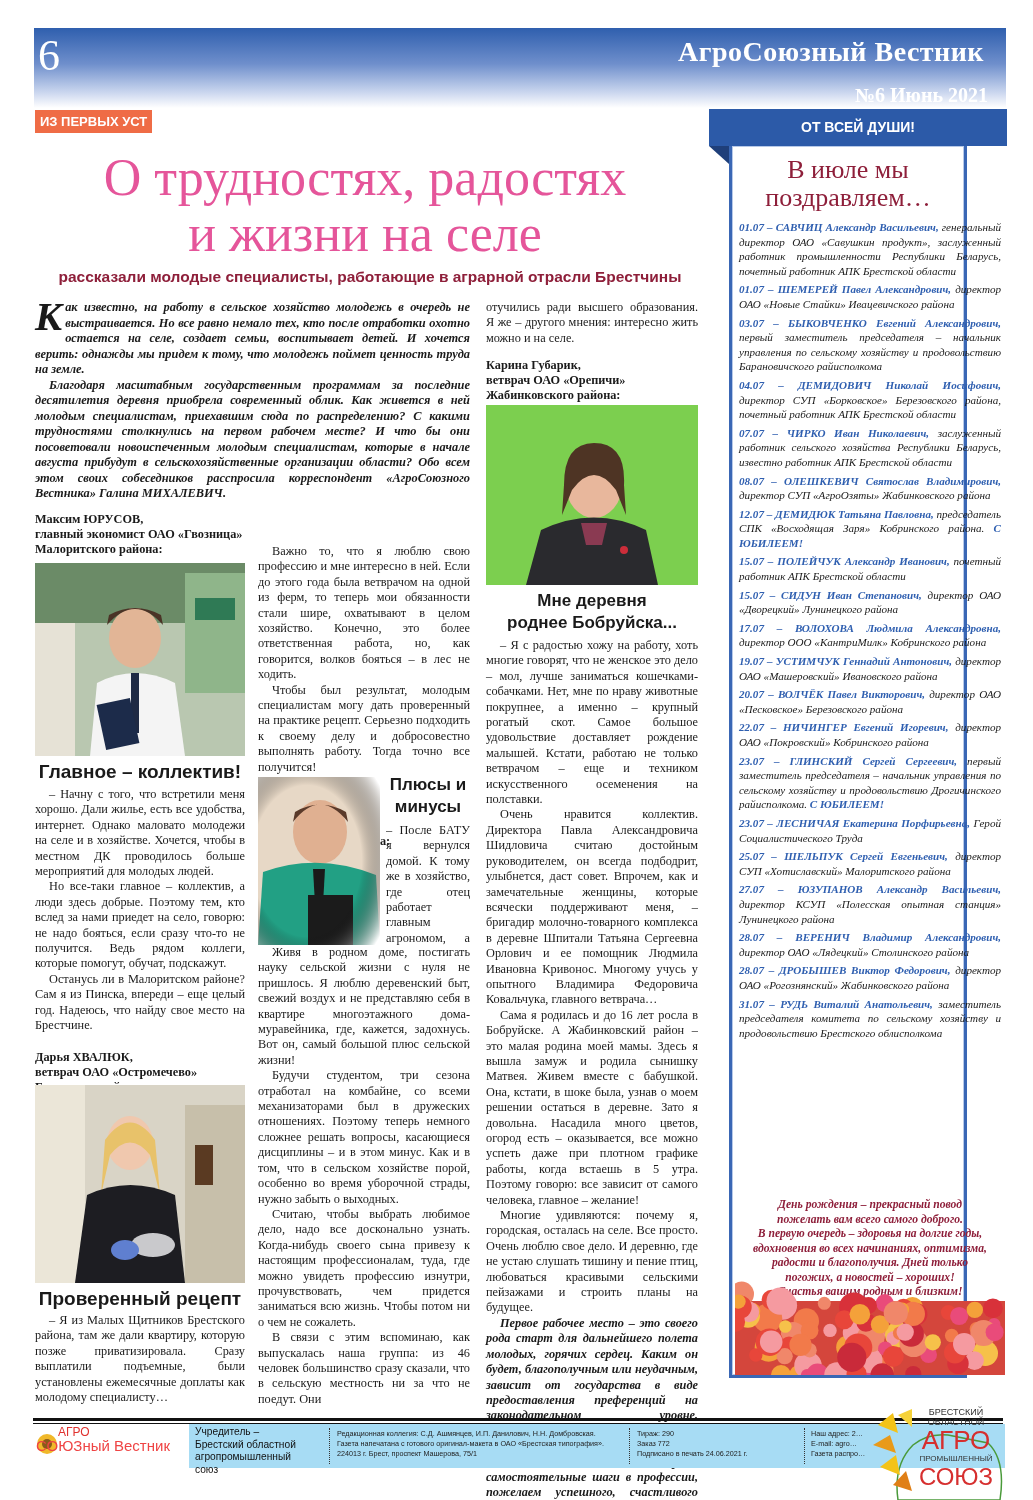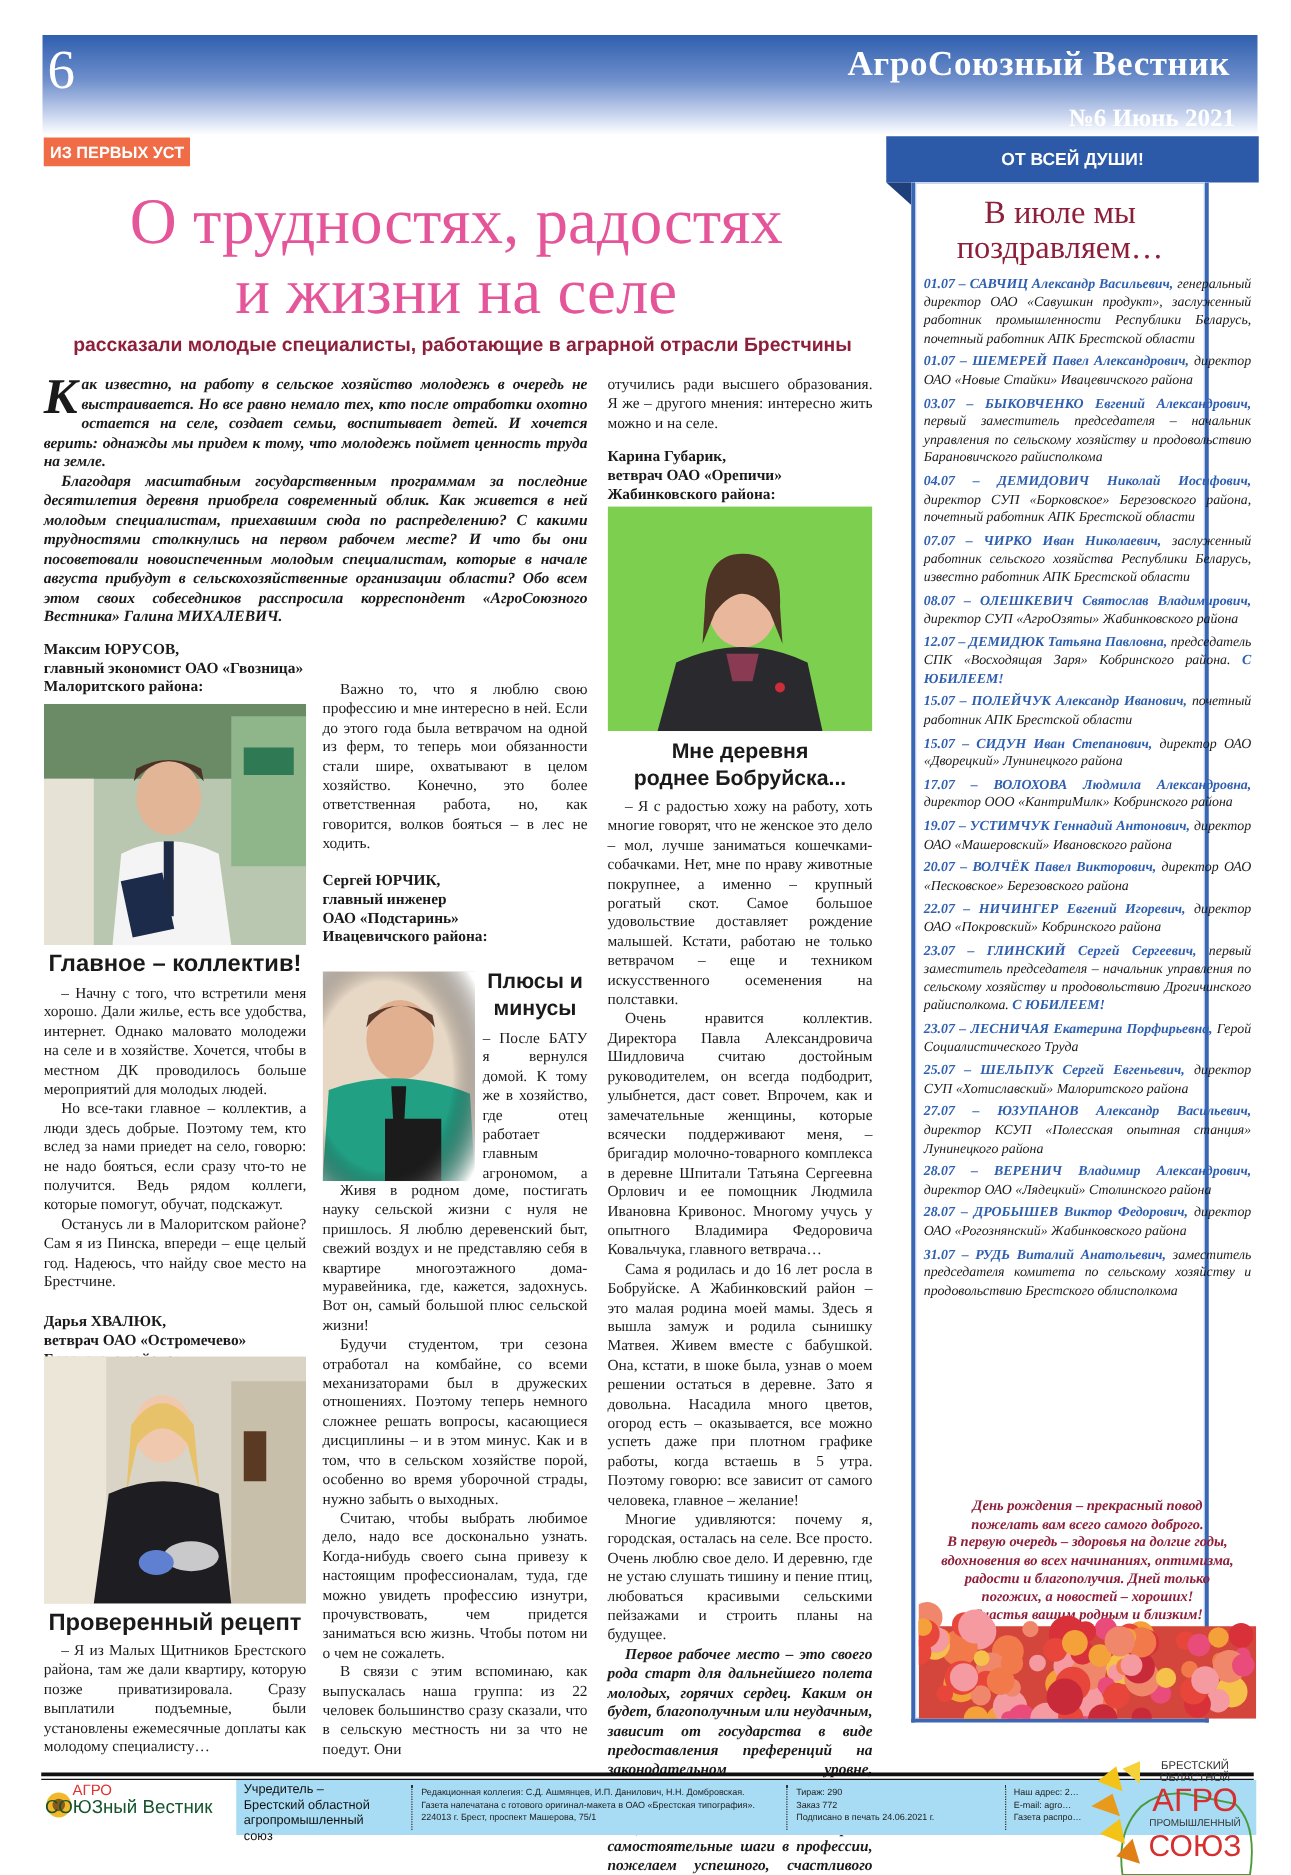--- a/index.html
+++ b/index.html
@@ -62,21 +62,21 @@
   .g-head { color: #2f5fb0; font-weight: bold; }
   .g-jub { color: #2f5fb0; font-weight: bold; }
   .wish { position: absolute; left: 4px; top: 1052px; width: 268px; text-align: center; font-style: italic; font-weight: bold; color: #8e1f3a; font-size: 11.6px; line-height: 14.5px; }
   .roses { position: absolute; left: 3px; top: 1125px; width: 270px; height: 104px; }
 
   
   .footer-rule1 { position: absolute; left: 33px; top: 1418px; width: 970px; height: 3px; background: #111; }
   .footer-rule2 { position: absolute; left: 33px; top: 1423px; width: 970px; height: 1px; background: #111; }
   .footer-logo { position: absolute; left: 36px; top: 1425px; width: 150px; height: 40px; }
   .footer-logo .agro { position: absolute; left: 22px; top: 0; font-family: "Liberation Sans", sans-serif; font-size: 12px; color: #e0322f; }
-  .footer-logo .soyuz { position: absolute; left: 0; top: 12px; font-family: "Liberation Sans", sans-serif; font-size: 15px; color: #14532d; white-space: nowrap; }
+  .footer-logo .soyuz { position: absolute; left: 0; top: 12px; font-family: "Liberation Sans", sans-serif; font-size: 15px; color: #ef4444; white-space: nowrap; }
   .footer-band { position: absolute; left: 189px; top: 1424px; width: 816px; height: 44px; background: #a7dcf4; }
   .f-founder { position: absolute; left: 6px; top: 2px; width: 120px; font-family: "Liberation Sans", sans-serif; font-size: 10.2px; line-height: 12.6px; color: #111; }
   .f-sep { position: absolute; top: 4px; width: 0; height: 36px; border-left: 1px dotted #333; }
   .f-small { position: absolute; top: 5px; font-family: "Liberation Sans", sans-serif; font-size: 7.2px; line-height: 10px; color: #222; white-space: nowrap; }
   .union-logo { position: absolute; left: 868px; top: 1405px; width: 140px; height: 95px; }
 </style>
 </head>
 <body>
 
 <div class="masthead">
@@ -140,20 +140,21 @@
     <ellipse cx="90" cy="165" rx="14" ry="10" fill="#5f7fd0"></ellipse>
   </svg>
 </div>
 <div class="col" style="left:35px; top:1288px; width:210px;">
   <div class="sect-title" style="font-size:19px; line-height:22px; margin-bottom:3px;">Проверенный рецепт</div>
   <p>– Я из Малых Щитников Брестского района, там же дали квартиру, которую позже приватизировала. Сразу выплатили подъемные, были установлены ежемесячные доплаты как молодому специалисту…</p>
 </div>
 
 <div class="col" style="left:258px; top:512px; width:212px;margin-top:32px;">
   <p>Важно то, что я люблю свою профессию и мне интересно в ней. Если до этого года была ветврачом на одной из ферм, то теперь мои обязанности стали шире, охватывают в целом хозяйство. Конечно, это более ответственная работа, но, как говорится, волков бояться – в лес не ходить.</p>
+  <p>Чтобы был результат, молодым специалистам могу дать проверенный на практике рецепт. Серьезно подходить к своему делу и добросовестно выполнять работу. Тогда точно все получится!</p>
   <div style="height:14px"></div>
   <p class="byline">Сергей ЮРЧИК,</p>
   <p class="byline">главный инженер</p>
   <p class="byline">ОАО «Подстаринь»</p>
   <p class="byline">Ивацевичского района:</p>
 </div>
 <div class="photo" style="left:258px; top:777px; width:122px; height:168px;">
   <svg viewBox="0 0 122 168" preserveAspectRatio="none">
     <defs>
         <radialGradient id="fade" cx="0.4" cy="0.5" r="0.75">
@@ -173,21 +174,21 @@
 <div class="col" style="left:386px; top:774px; width:84px;">
   <div class="sect-title" style="font-size:17px; line-height:22px; margin-bottom:5px;">Плюсы и минусы</div>
   <p style="text-indent:0;">
       <span style="display:block; height:122px; overflow:hidden;">– После БАТУ я вернулся домой. К тому же в хозяйство, где отец работает главным агрономом, а мама – главным экономистом. Мне кажется, молодому специалисту проще начинать на расстоянии, подальше от родительской опеки.</span>
     </p>
 </div>
 <div class="col" style="left:258px; top:945px; width:212px;">
   <p>Живя в родном доме, постигать науку сельской жизни с нуля не пришлось. Я люблю деревенский быт, свежий воздух и не представляю себя в квартире многоэтажного дома-муравейника, где, кажется, задохнусь. Вот он, самый большой плюс сельской жизни!</p>
   <p>Будучи студентом, три сезона отработал на комбайне, со всеми механизаторами был в дружеских отношениях. Поэтому теперь немного сложнее решать вопросы, касающиеся дисциплины – и в этом минус. Как и в том, что в сельском хозяйстве порой, особенно во время уборочной страды, нужно забыть о выходных.</p>
   <p>Считаю, чтобы выбрать любимое дело, надо все досконально узнать. Когда-нибудь своего сына привезу к настоящим профессионалам, туда, где можно увидеть профессию изнутри, прочувствовать, чем придется заниматься всю жизнь. Чтобы потом ни о чем не сожалеть.</p>
-  <p>В связи с этим вспоминаю, как выпускалась наша группа: из 22 человек большинство сразу сказали, что в сельскую местность ни за что не поедут. Они</p>
+  <p>В связи с этим вспоминаю, как выпускалась наша группа: из 46 человек большинство сразу сказали, что в сельскую местность ни за что не поедут. Они</p>
 </div>
 
 <div class="col" style="left:486px; top:300px; width:212px;">
   <p class="noind">отучились ради высшего образования. Я же – другого мнения: интересно жить можно и на селе.</p>
   <div style="height:12px"></div>
   <p class="byline">Карина Губарик,</p>
   <p class="byline">ветврач ОАО «Орепичи»</p>
   <p class="byline">Жабинковского района:</p>
 </div>
 <div class="photo" style="left:486px; top:405px; width:212px; height:180px;">

